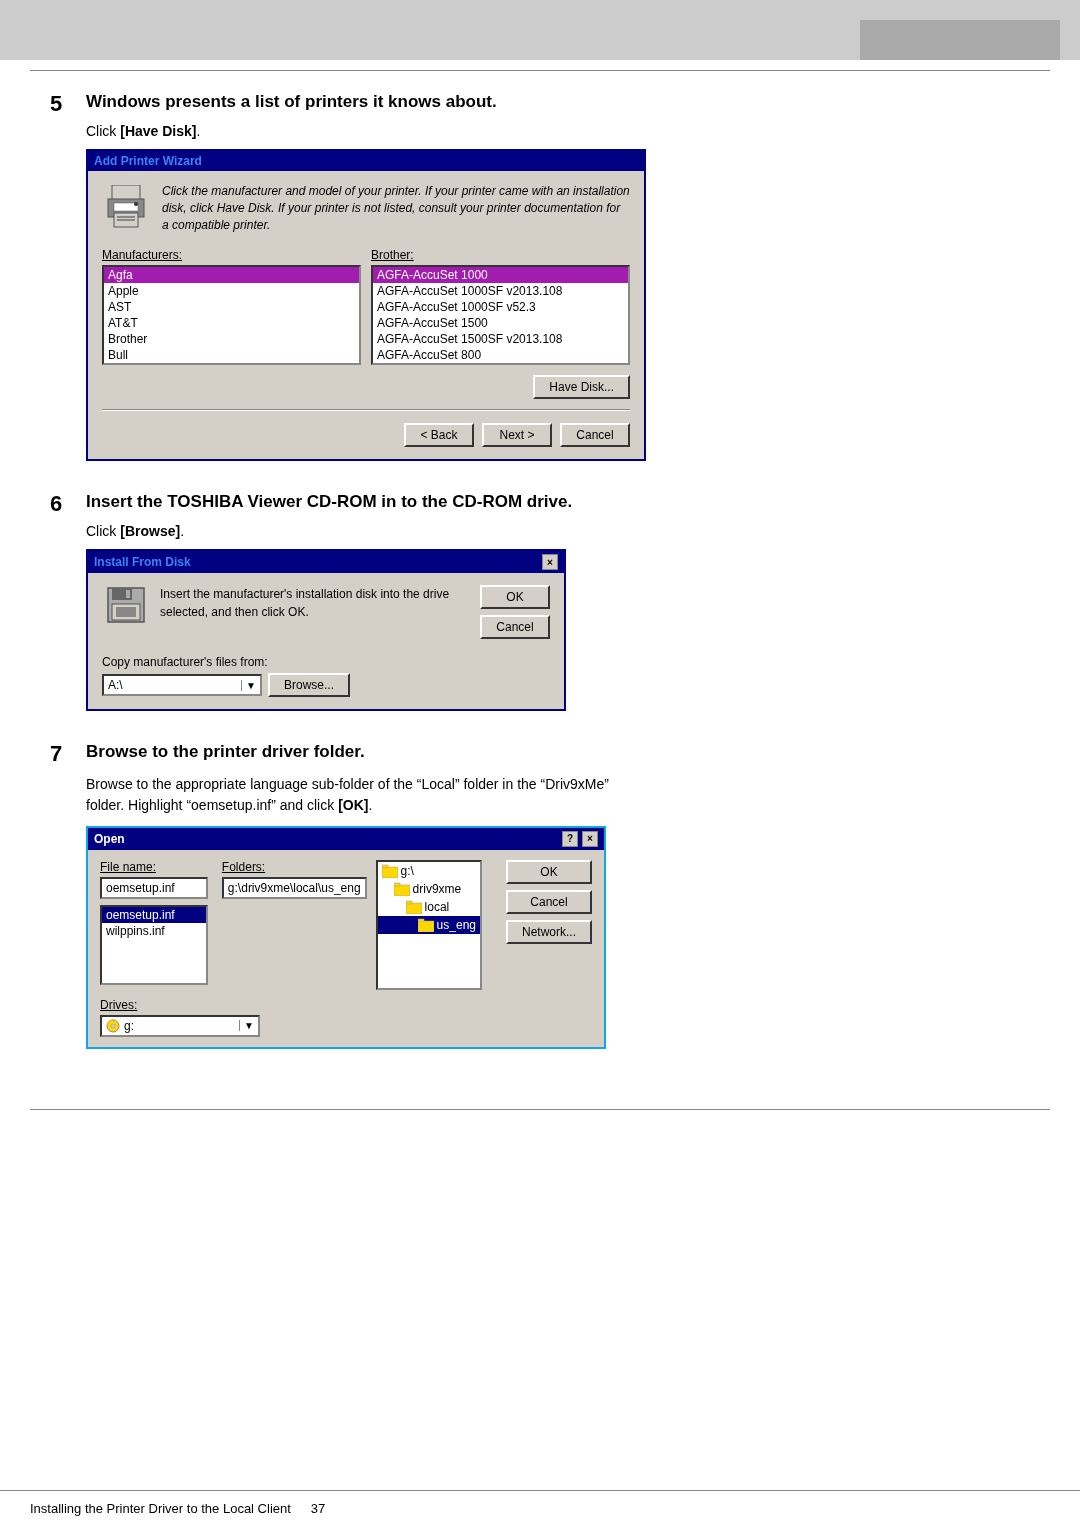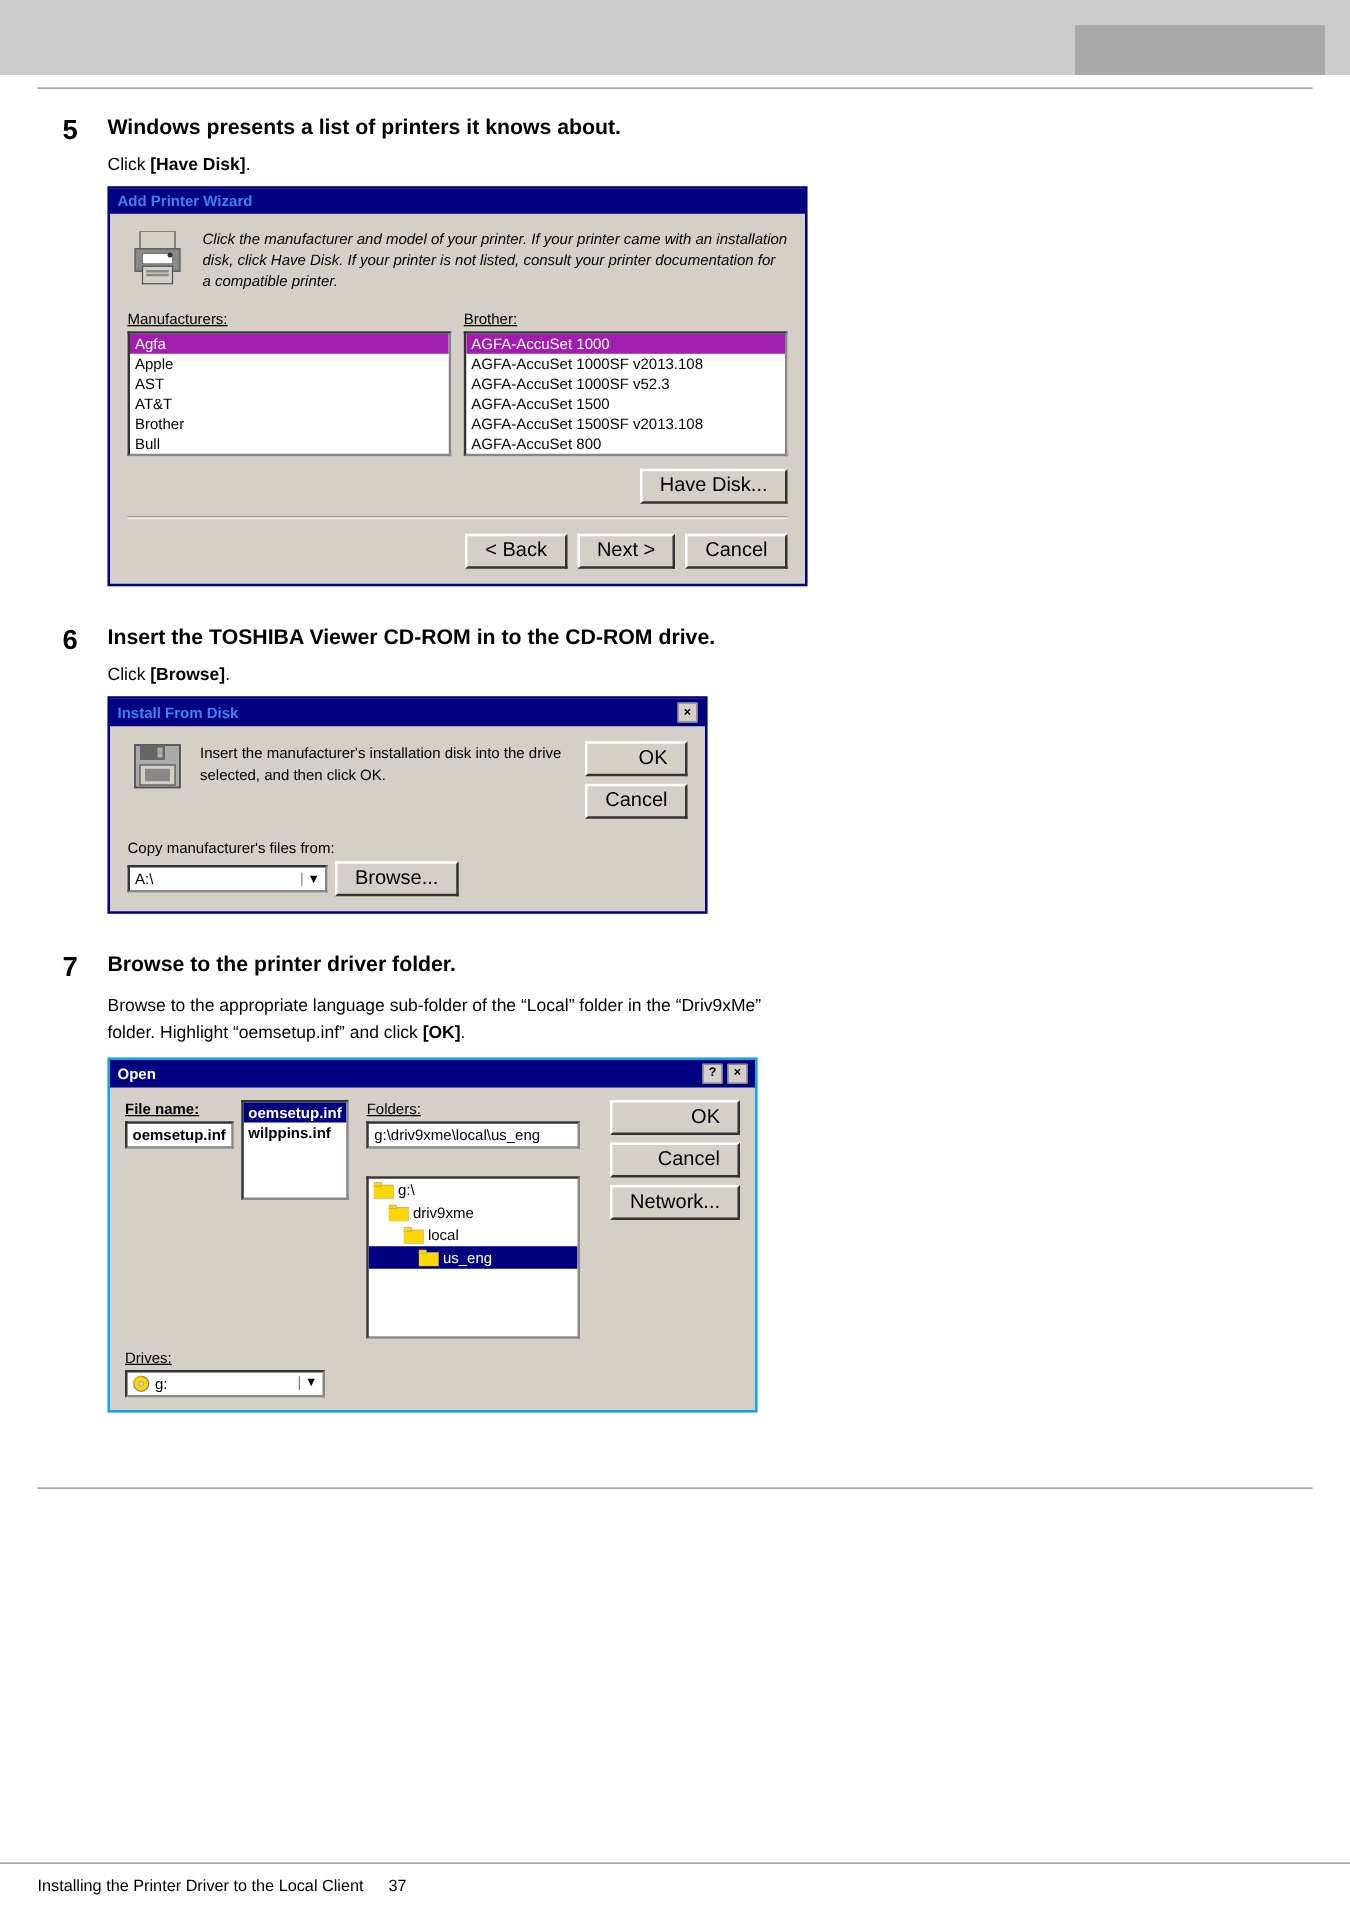--- a/index.html
+++ b/index.html
@@ -191,24 +191,24 @@
       justify-content: flex-end;
       margin-bottom: 10px;
     }
 
     .win-button {
       background: #d4d0c8;
       border: 2px outset #fff;
       border-right-color: #888;
       border-bottom-color: #888;
       padding: 3px 14px;
-      font-size: 16px;
+      font-size: 12px;
       cursor: pointer;
       min-width: 70px;
-      text-align: right;
+      text-align: center;
     }
 
     .dialog-separator {
       border: none;
       border-top: 1px solid #888;
       border-bottom: 1px solid #fff;
       margin: 8px 0;
     }
 
     .dialog-footer {
@@ -569,34 +569,34 @@
       <div class="open-titlebar">
         <span>Open</span>
         <div style="display:flex; gap:4px;">
           <div class="dialog-close-btn">?</div>
           <div class="dialog-close-btn">×</div>
         </div>
       </div>
       <div class="open-body">
         <div class="open-top-row">
 
-          <div style="display:flex; flex-direction:row; flex:1; gap:6px;font-weight:bold;">
+          <div style="display:flex; flex-direction:column; flex:1; gap:6px;">
             <div>
               <div class="open-section-label">File name:</div>
               <div class="open-input">oemsetup.inf</div>
             </div>
             <div>
               <div class="open-file-list">
                 <div class="open-file-item selected">oemsetup.inf</div>
                 <div class="open-file-item">wilppins.inf</div>
               </div>
             </div>
           </div>
 
-          <div style="display:flex; flex-direction:column; flex:1; gap:22px;">
+          <div style="display:flex; flex-direction:row; flex:1; gap:9px;">
             <div>
               <div class="open-section-label">Folders:</div>
               <div class="open-input">g:\driv9xme\local\us_eng</div>
             </div>
             <div>
               <div class="open-folder-list">
 
                 <div class="folder-item" style="padding-left:4px;">
                   <svg class="folder-icon" viewBox="0 0 16 14">
                       <rect x="0" y="3" width="16" height="11" fill="#ffd700" stroke="#999" stroke-width="0.5"></rect>

